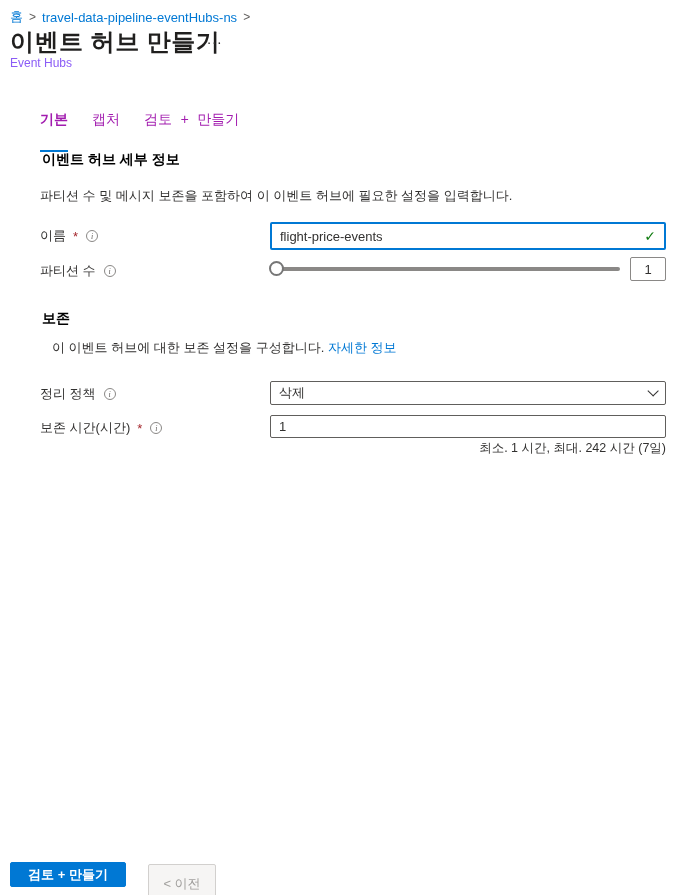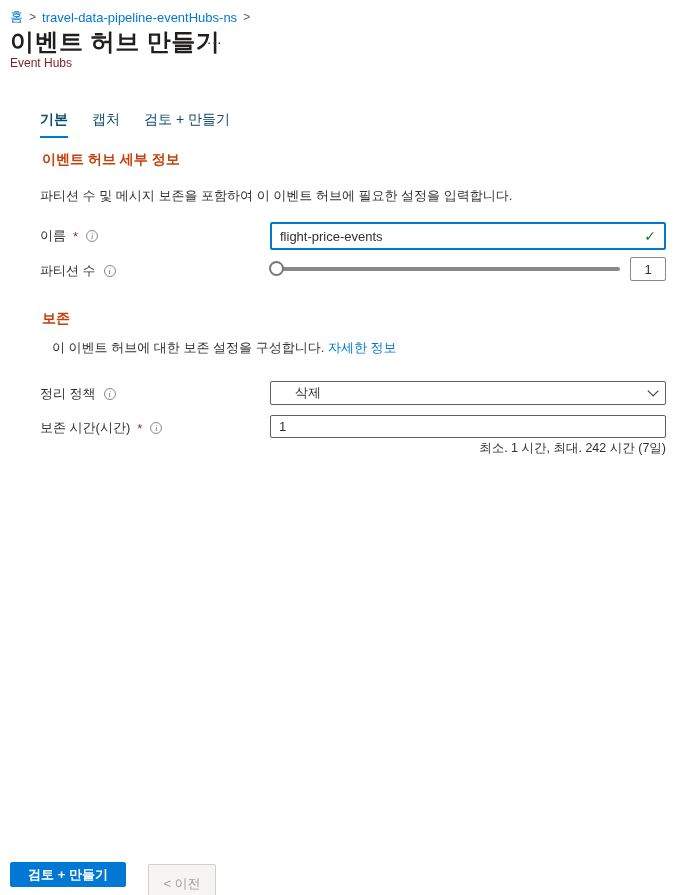--- a/index.html
+++ b/index.html
@@ -9,27 +9,27 @@
     font-family:"Liberation Sans","DejaVu Sans",sans-serif; color:#323130;
     overflow:hidden;
   }
   
   .breadcrumb { position:absolute; left:10px; top:8px; font-size:13px; display:flex; align-items:center; gap:6px; }
   .crumb-link { color:#0078d4; text-decoration:none; cursor:pointer; }
   .crumb-sep { color:#605e5c; font-size:12px; }
   
   .page-title { position:absolute; left:10px; top:26px; font-size:24px; font-weight:bold; color:#201f1e; letter-spacing:0.5px; }
   .more-btn { position:absolute; left:207px; top:30px; font-size:15px; color:#323130; letter-spacing:1px; cursor:pointer; }
-  .subtitle { position:absolute; left:10px; top:56px; font-size:12px; color:#7f1d1d; }
+  .subtitle { position:absolute; left:10px; top:56px; font-size:12px; color:#8b5cf6; }
   
   .tabs { position:absolute; left:40px; top:111px; display:flex; gap:24px; font-size:14px; }
-  .tab { padding-bottom:7px; cursor:pointer; color:#0c4a6e; }
+  .tab { padding-bottom:21px; cursor:pointer; color:#a21caf;font-family:Liberation Mono, monospace; }
   .tab.active { font-weight:bold; border-bottom:2px solid #0078d4; }
   
-  .section-heading { position:absolute; left:42px; font-size:14px; font-weight:bold; color:#c2410c; }
+  .section-heading { position:absolute; left:42px; font-size:14px; font-weight:bold; color:#000000; }
   .section-desc { position:absolute; left:40px; font-size:13px; color:#323130; }
   .inline-link { color:#0078d4; text-decoration:none; cursor:pointer; }
   
   .field-label { position:absolute; left:40px; font-size:13px; color:#323130; display:flex; align-items:center; gap:5px; }
   .req { color:#a4262c; margin-left:2px; }
   .info-icon {
     display:inline-flex; align-items:center; justify-content:center;
     width:12px; height:12px; border:1px solid #8a8886; border-radius:50%;
     font-size:8px; color:#605e5c; font-family:"Liberation Serif","DejaVu Serif",serif;
     font-style:italic; margin-left:3px; cursor:pointer;
@@ -49,21 +49,21 @@
   }
   .slider-value-box {
     position:absolute; left:630px; top:257px; width:36px; height:24px;
     border:1px solid #8a8886; border-radius:2px; background:#fff;
     display:flex; align-items:center; justify-content:center; font-size:13px; color:#323130;
   }
   
   .dropdown {
     position:absolute; left:270px; top:381px; width:396px; height:24px;
     border:1px solid #605e5c; border-radius:2px; background:#fff; cursor:pointer;
-    display:flex; align-items:center; padding:0 10px 0 24px; font-size:13px;
+    display:flex; align-items:center; padding:0 10px 0 8px; font-size:13px;
   }
   .dropdown .value { flex:1; }
   .chevron {
     width:8px; height:8px; border-right:1.5px solid #323130; border-bottom:1.5px solid #323130;
     transform:rotate(45deg) translateY(-3px);
   }
   .text-input {
     position:absolute; left:270px; top:415px; width:396px; height:23px;
     border:1px solid #605e5c; border-radius:2px; background:#fff;
     display:flex; align-items:center; padding:0 8px; font-size:13px; color:#323130;

